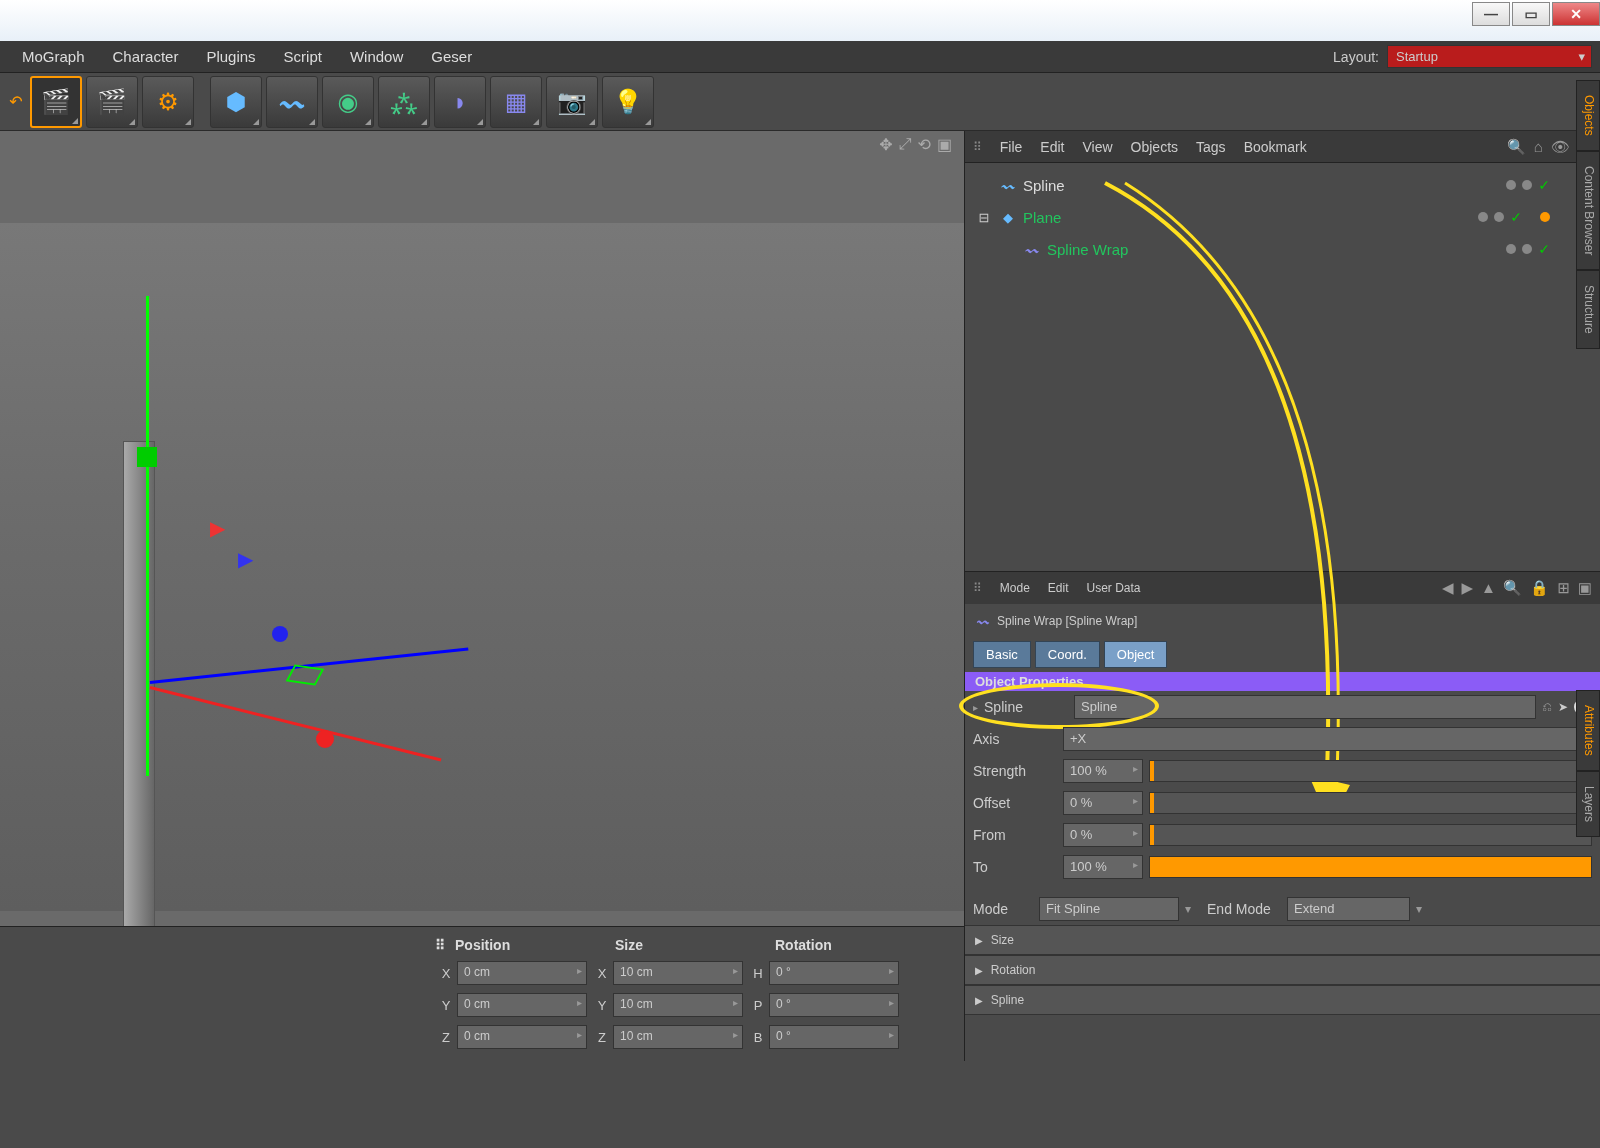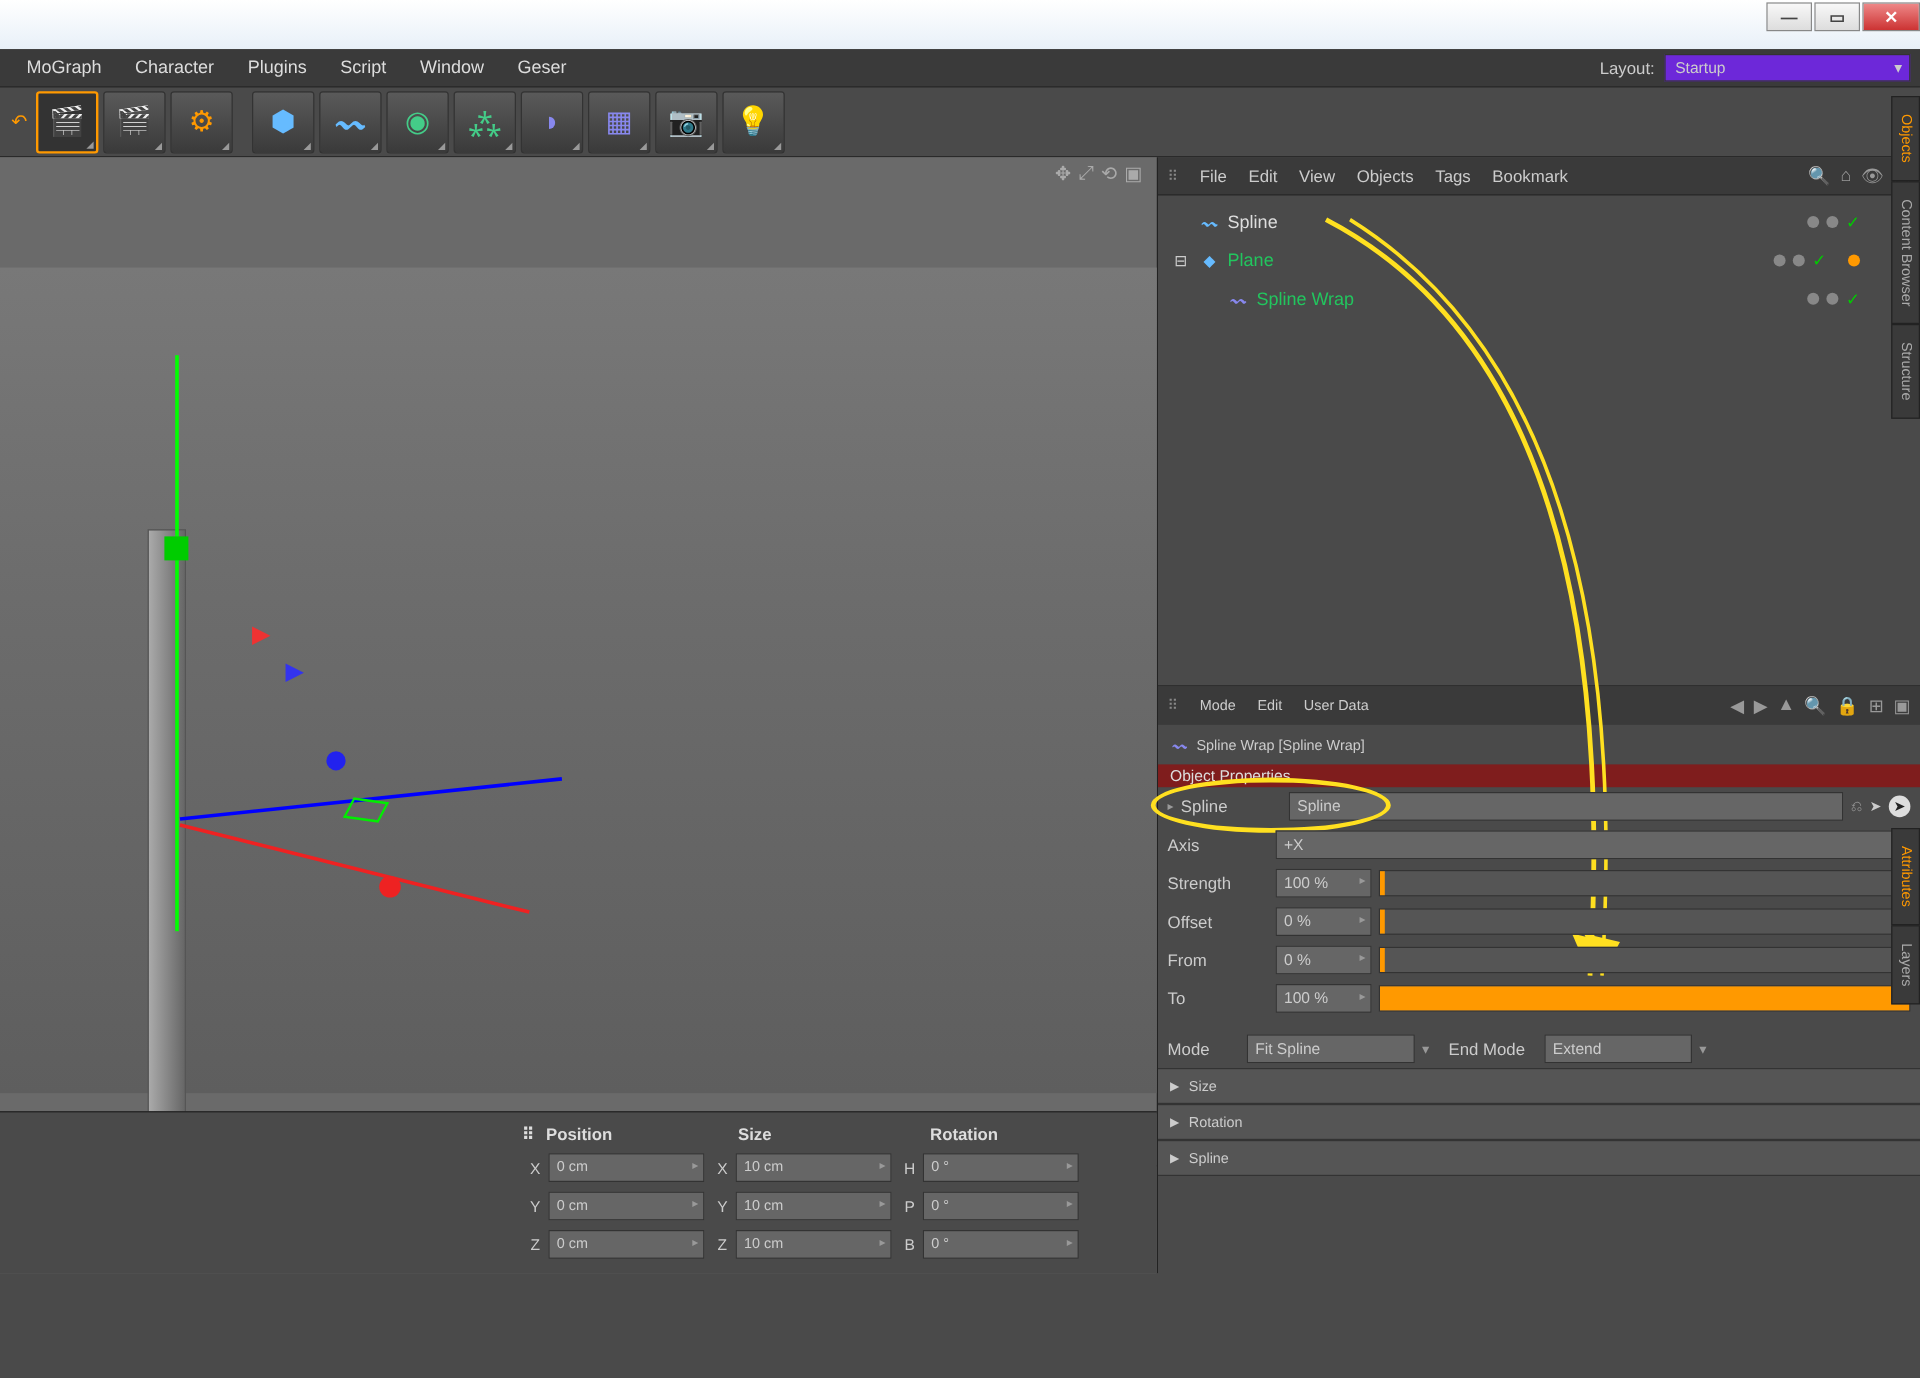--- a/index.html
+++ b/index.html
@@ -3,21 +3,21 @@
 <meta charset="utf-8">
 <style>
 *{margin:0;padding:0;box-sizing:border-box;font-family:Arial,sans-serif;font-size:12px;color:#ccc;user-select:none}
 body{background:#4a4a4a;width:1600px;height:1148px;overflow:hidden;position:relative}
 .titlebar{height:41px;background:linear-gradient(#fff,#e8f0f8);display:flex;justify-content:flex-end;align-items:flex-start;padding-top:2px}
 .winbtn{width:38px;height:24px;border:1px solid #888;margin-left:2px;display:flex;align-items:center;justify-content:center;font-size:14px;font-weight:bold;color:#444;background:linear-gradient(#f8f8f8,#ddd)}
 .winbtn.close{background:linear-gradient(#e88,#c33);color:#fff;width:48px}
 .menubar{height:32px;background:#3a3a3a;display:flex;align-items:center;padding:0 8px;border-bottom:1px solid #222}
 .menuitem{padding:6px 14px;font-size:15px;color:#ddd}
 .layout-area{margin-left:auto;display:flex;align-items:center}
-.layout-dd{background:#6d28d9;border:1px solid #333;padding:3px 30px 3px 8px;font-size:13px;width:205px;position:relative}
+.layout-dd{background:#b91c1c;border:1px solid #333;padding:3px 30px 3px 8px;font-size:13px;width:205px;position:relative}
 .layout-dd::after{content:"▾";position:absolute;right:6px;top:3px}
 .toolbar{height:58px;background:#4a4a4a;display:flex;align-items:center;padding:0 4px;border-bottom:1px solid #2a2a2a}
 .tool{width:52px;height:52px;margin:2px;border:1px solid #333;background:linear-gradient(#5a5a5a,#3a3a3a);border-radius:3px;display:flex;align-items:center;justify-content:center;position:relative;font-size:24px}
 .tool.active{border:2px solid #f90;background:#333}
 .tool.sep{width:8px;border:none;background:none}
 .corner{position:absolute;bottom:2px;right:2px;width:0;height:0;border-left:6px solid transparent;border-bottom:6px solid #999}
 .main{display:flex;height:930px}
 .viewport{flex:1;background:#6a6a6a;position:relative;border-right:1px solid #222}
 .vp-nav{position:absolute;top:4px;right:12px;display:flex;gap:6px}
 .vp-nav span{font-size:16px;color:#aaa}
@@ -64,21 +64,21 @@
 .dot.g{background:#888}
 .check{color:#0c0;font-size:14px}
 .annotation{position:absolute;top:400px;left:10px;font-size:26px;color:#ffe020;line-height:1.5;font-weight:500}
 .arrow-curve{position:absolute;top:10px;left:130px;width:280px;height:680px;pointer-events:none}
 .attr-panel{height:490px;background:#4a4a4a;border-top:1px solid #222;display:flex;flex-direction:column}
 .attr-menubar{height:32px;background:#3a3a3a;display:flex;align-items:center;padding:0 8px;gap:18px}
 .attr-title{padding:8px 12px;font-size:14px;color:#ddd;display:flex;align-items:center;gap:8px}
 .attr-tabs{display:flex;padding:4px 8px;gap:4px}
 .tab{padding:5px 12px;background:#5a7a9a;border:1px solid #345;font-size:13px;color:#fff}
 .tab.active{background:#7aa0c8}
-.attr-section{padding:2px 10px;font-size:13px;font-weight:normal;color:#ddd;background:#7f1d1d}
+.attr-section{padding:2px 10px;font-size:13px;font-weight:bold;color:#ddd;background:#8b5cf6}
 .prop-row{display:flex;align-items:center;height:32px;padding:0 8px;gap:6px}
 .prop-lbl{width:84px;font-size:14px;color:#ccc}
 .prop-inp{height:24px;background:#666;border:1px solid #333;padding:3px 6px;position:relative;font-size:13px}
 .prop-inp.wide{flex:1}
 .prop-inp.num{width:80px}
 .prop-inp.num::after{content:"▸";position:absolute;right:4px;top:3px;color:#999;font-size:10px}
 .prop-slider{flex:1;height:22px;background:#555;border:1px solid #333;position:relative}
 .prop-slider .fill{position:absolute;left:0;top:0;bottom:0;background:#f90}
 .ellipse{position:absolute;border:4px solid #ffe020;border-radius:50%;pointer-events:none}
 .side-tabs{position:absolute;right:0;top:80px;width:24px;display:flex;flex-direction:column}
@@ -294,20 +294,25 @@
           <span>🔍</span>
           <span>🔒</span>
           <span>⊞</span>
           <span>▣</span>
         </div>
       </div>
       <div class="attr-title">
         <span style="color:#88e">〰</span>
         <span>Spline Wrap [Spline Wrap]</span>
       </div>
+      <div class="attr-tabs">
+        <div class="tab">Basic</div>
+        <div class="tab">Coord.</div>
+        <div class="tab active">Object</div>
+      </div>
       <div class="attr-section">Object Properties</div>
 
       <div class="prop-row" style="position:relative">
         <span style="font-size:10px;color:#999">▸</span>
         <span class="prop-lbl">Spline</span>
         <div class="prop-inp wide">Spline</div>
         <span style="color:#999">⎌</span>
         <span style="color:#ccc">➤</span>
         <span style="background:#ddd;color:#222;border-radius:50%;width:18px;height:18px;display:inline-flex;align-items:center;justify-content:center">➤</span>
         <div class="ellipse" style="left:-6px;top:-8px;width:200px;height:46px"></div>

